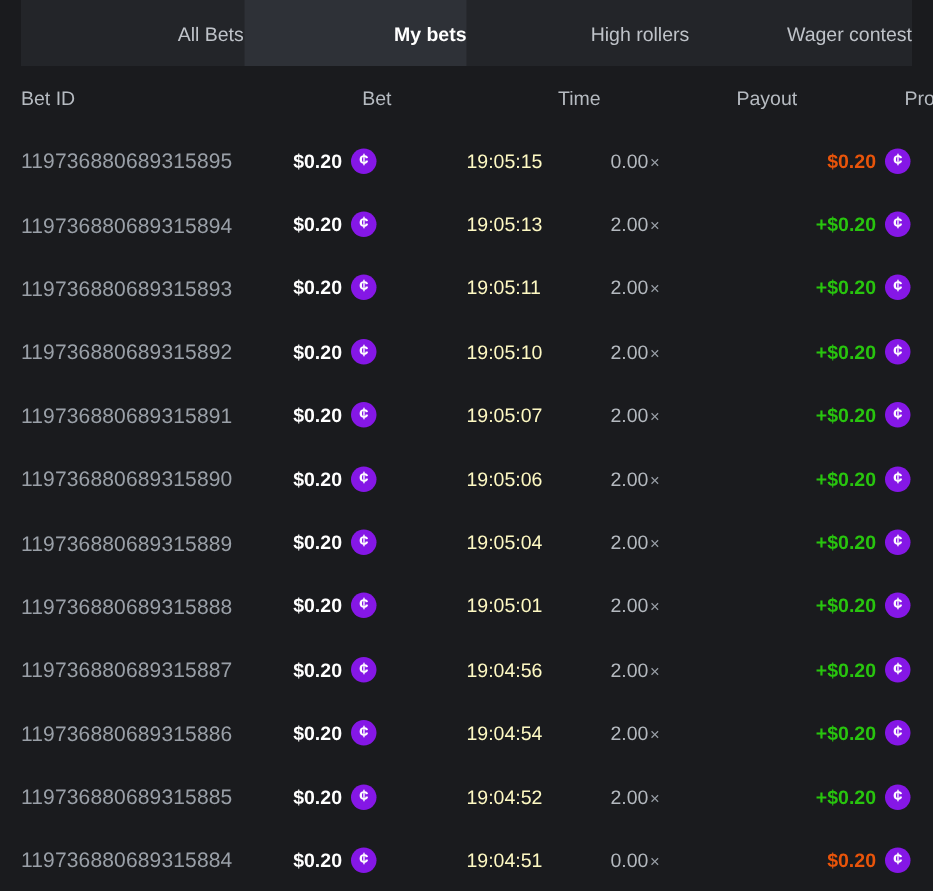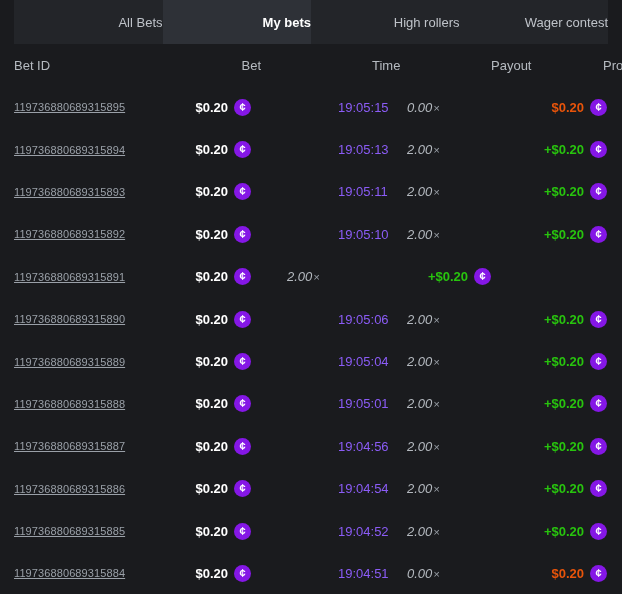--- a/index.html
+++ b/index.html
@@ -50,41 +50,39 @@
   .header-row .h-bet    { text-align: right; padding-right: 18px; }
   .header-row .h-time   { padding-left: 65px; }
   .header-row .h-payout { padding-left: 36px; }
   .header-row .h-profit { text-align: right; }
   .row {
     height: 42.4px;
     font-size: 13px;
   }
   .bet-id {
     color: #9aa0a8;
-    font-size: 11px;
+    font-size: 14px;
     letter-spacing: 0.1px;
-    text-decoration: underline;
   }
   .cell-bet {
     display: flex;
     justify-content: flex-end;
     align-items: center;
   }
   .bet-amount {
     color: #ffffff;
     font-weight: 700;
   }
   .cell-time {
-    padding-left: 87px;
-    color: #8b5cf6;
+    padding-left: 60px;
+    color: #fef9c3;
   }
   .cell-payout {
     padding-left: 36px;
     color: #b4b9bf;
-    font-style: italic;
   }
   .cell-payout .mult {
     font-size: 11px;
     color: #9aa0a8;
     margin-left: 1px;
   }
   .cell-profit {
     display: flex;
     justify-content: flex-end;
     align-items: center;
@@ -194,20 +192,21 @@
       <span class="profit-amount win">+$0.20</span>
       <span class="coin">¢</span>
     </div>
   </div>
     <div class="grid row">
     <div class="bet-id">119736880689315891</div>
     <div class="cell-bet">
       <span class="bet-amount">$0.20</span>
       <span class="coin">¢</span>
     </div>
+    <div class="cell-time">19:05:07</div>
     <div class="cell-payout">
       <span>2.00</span><span class="mult">×</span>
     </div>
     <div class="cell-profit">
       <span class="profit-amount win">+$0.20</span>
       <span class="coin">¢</span>
     </div>
   </div>
     <div class="grid row">
     <div class="bet-id">119736880689315890</div>

